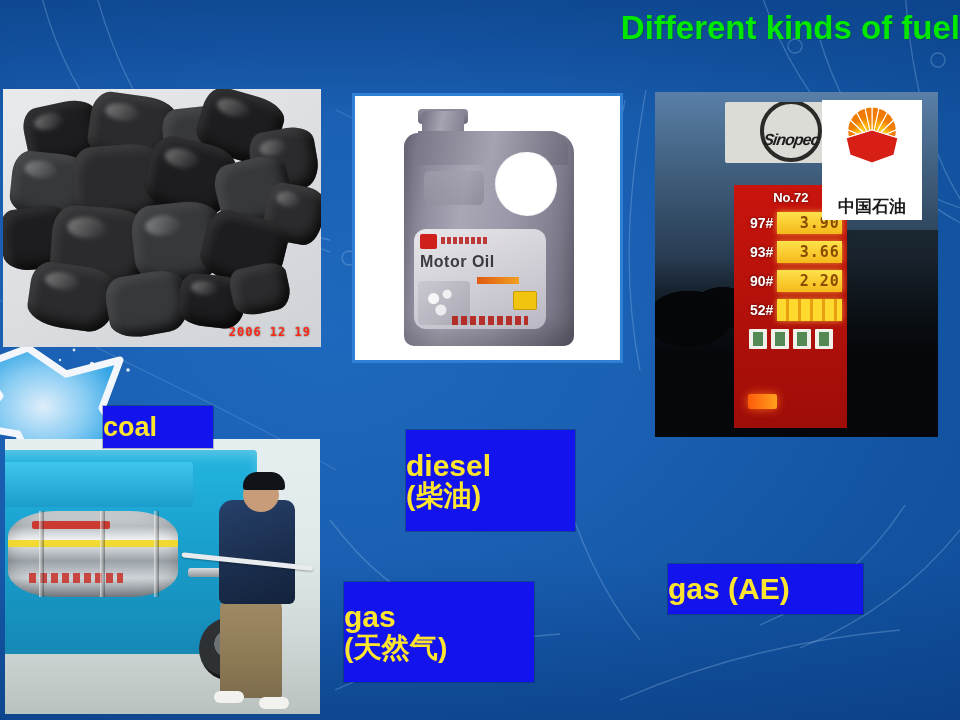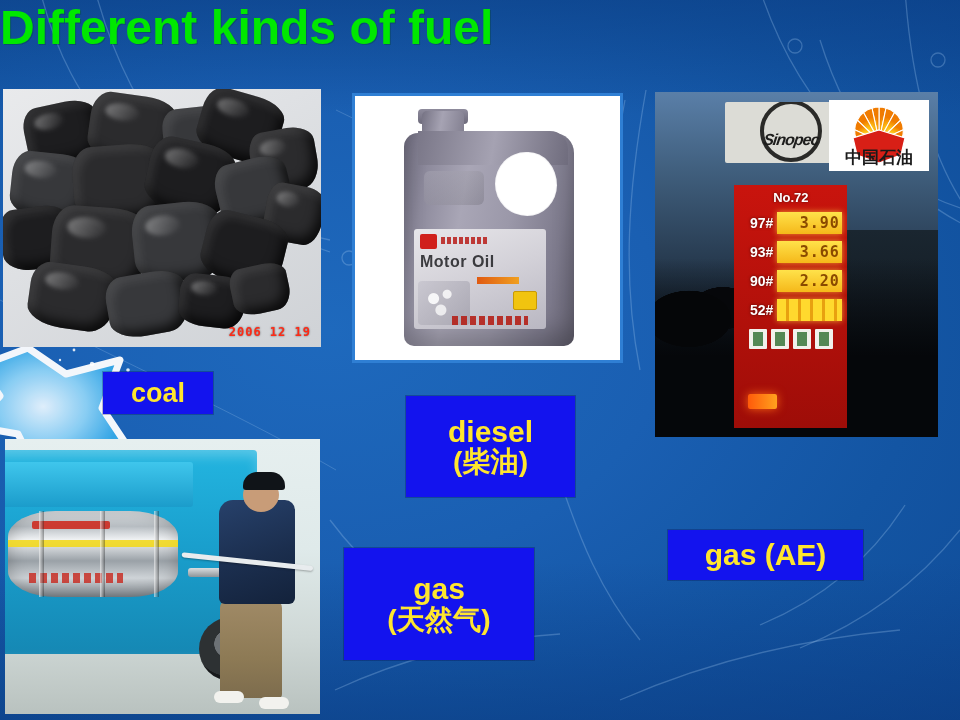--- a/index.html
+++ b/index.html
@@ -46,22 +46,22 @@
     height: 150px;
     pointer-events: none;
   }
 
   
   #title {
     position: absolute;
     left: 0;
     top: 2px;
     width: 960px;
-    text-align: left;
-    font-size: 48px;
+    text-align: right;
+    font-size: 33px;
     font-weight: bold;
     color: #00e800;
     letter-spacing: 0px;
     line-height: 52px;
     text-shadow: 1px 1px 0 rgba(0,60,0,0.25);
     white-space: nowrap;
   }
 
   
   .photo {
@@ -155,21 +155,21 @@
     width:60px; height:34px;
     border-radius:6px;
     background: linear-gradient(135deg, rgba(255,255,255,0.16), rgba(0,0,0,0.16));
     opacity:.75;
   }
   .jug-label {
     position:absolute;
     left:10px; top:118px;
     width:132px; height:100px;
     background: linear-gradient(160deg,#e7e6ea 0%,#d3d1d8 48%,#b9b7c2 100%);
-    border-radius:3px;
+    border-radius:12px;
     overflow:hidden;
   }
   .lbl-brand {
     position:absolute; left:6px; top:5px;
     width:17px; height:15px;
     background:#d0201c;
     border-radius:2px;
   }
   .lbl-brand-txt {
     position:absolute; left:27px; top:8px;
@@ -333,22 +333,22 @@
     position:absolute;
     left:12%; bottom:-1%;
     width:26%; height:5%;
     background:linear-gradient(90deg,#ff5a0a,#ffa21e);
     box-shadow:0 0 10px rgba(255,110,20,.9);
     border-radius:2px;
   }
   
   .petrochina {
     position:absolute;
-    right:9px; top:8px;
-    width:100px; height:71px;
+    right:16px; top:8px;
+    width:100px; height:120px;
     background:#ffffff;
     overflow:hidden;
   }
   .pc-mark {
     position:absolute;
     left:50%; top:3px;
     transform:translateX(-50%);
     width:88px; height:62px;
   }
   .pc-text {
@@ -468,29 +468,30 @@
   .caption {
     position: absolute;
     background: #1313ee;
     color: #ffe62e;
     font-weight: bold;
     text-align: center;
     line-height: 1.06;
     letter-spacing: 0px;
     white-space: pre-line;
     display: flex;
-    align-items: center;
+    align-items: flex-start;
     justify-content: center;
     flex-direction: column;
     box-shadow: 0 0 0 1px rgba(0,0,60,0.25);
+    margin-top: 34px;
   }
 
   #cap-coal   { left:103px; top:372px; width:110px; height:42px; font-size:27px; }
   #cap-diesel { left:406px; top:396px; width:169px; height:101px; font-size:30px; }
-  #cap-gas    { left:344px; top:548px; width:190px; height:112px; font-size:30px; }
+  #cap-gas    { left:344px; top:548px; width:190px; height:100px; font-size:30px; }
   #cap-petrol { left:665px; top:466px; width:243px; height:48px; font-size:30px; }
   #cap-gasae  { left:668px; top:530px; width:195px; height:50px; font-size:30px; }
 
   .caption .l2 { font-size: 0.94em; }
 </style>
 </head>
 <body>
 
 <div id="slide">
 

